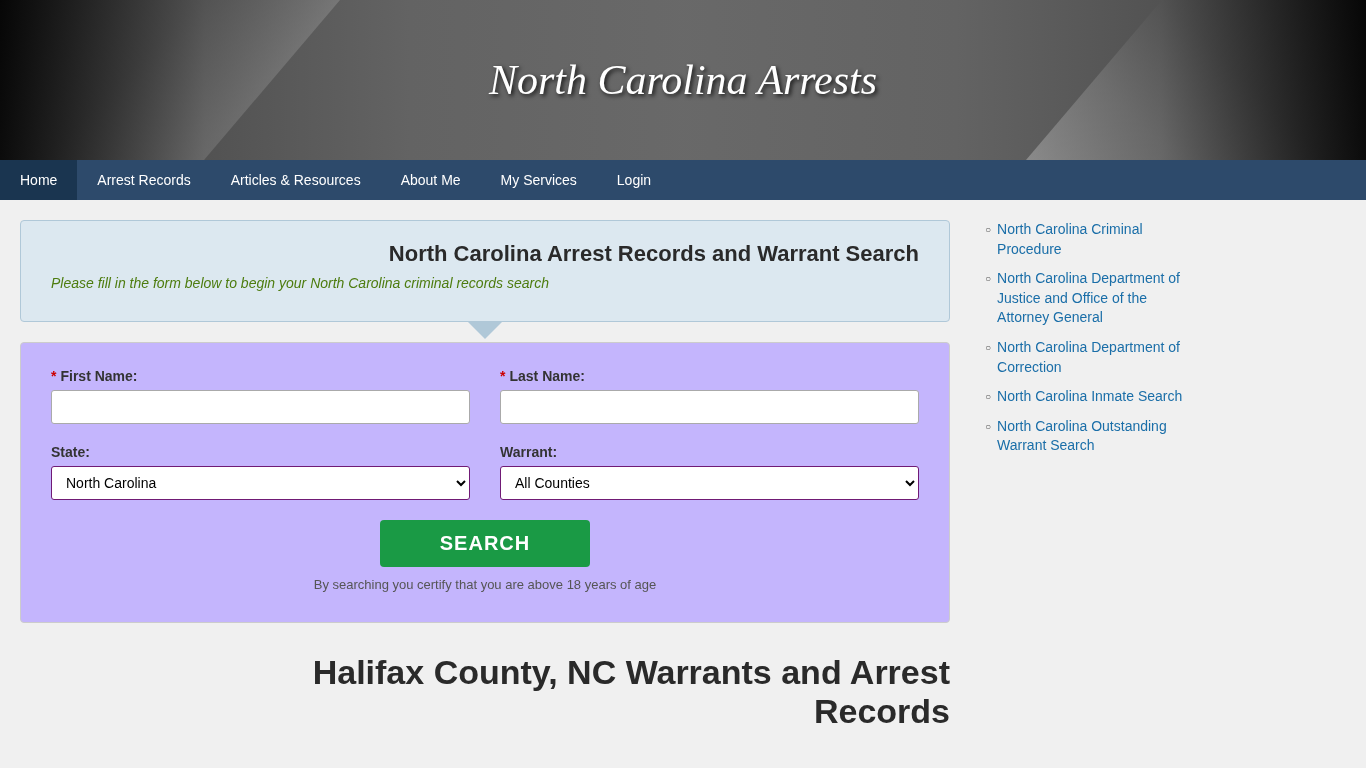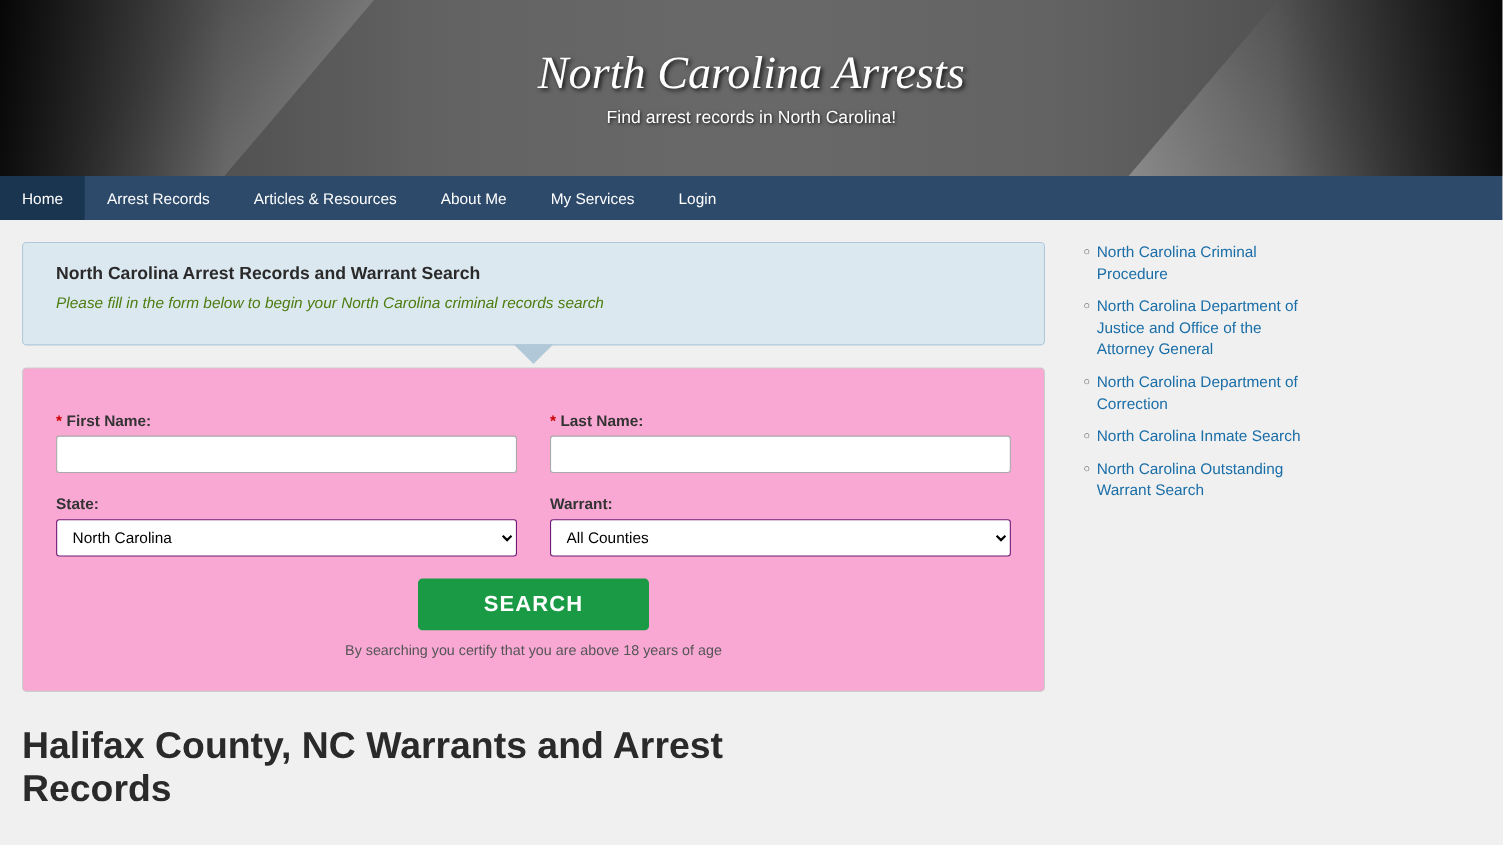--- a/index.html
+++ b/index.html
@@ -103,24 +103,25 @@
     
     .search-box {
       background: #dce8f0;
       border: 1px solid #b0c8d8;
       border-radius: 4px;
       padding: 20px 30px 30px;
       margin-bottom: 20px;
       position: relative;
     }
     .search-box-title {
-      font-size: 16px;
+      font-size: 22px;
       font-weight: bold;
       color: #2a2a2a;
       margin-bottom: 8px;
+      text-align: right;
     }
     .search-box-subtitle {
       font-style: italic;
       color: #4d7c0f;
       font-size: 14px;
       margin-bottom: 0;
     }
     
     .search-box::after {
       content: '';
@@ -130,24 +131,24 @@
       transform: translateX(-50%);
       width: 0;
       height: 0;
       border-left: 18px solid transparent;
       border-right: 18px solid transparent;
       border-top: 18px solid #b0c8d8;
     }
 
     
     .form-container {
-      background: #f9a8d4;
+      background: #c4b5fd;
       border: 1px solid #ccc;
       border-radius: 4px;
-      padding: 39px 30px 30px;
+      padding: 25px 30px 30px;
       margin-top: 20px;
     }
     .form-row {
       display: flex;
       gap: 30px;
       margin-bottom: 20px;
     }
     .form-group {
       flex: 1;
     }
@@ -195,21 +196,21 @@
     }
     .form-disclaimer {
       text-align: center;
       font-size: 13px;
       color: #555;
     }
 
     
     .page-heading {
       margin-top: 30px;
-      text-align: left;
+      text-align: right;
     }
     .page-heading h1 {
       font-size: 34px;
       font-weight: bold;
       color: #2a2a2a;
     }
 
     
     .sidebar {
       width: 240px;
@@ -236,21 +237,20 @@
     }
   </style>
 </head>
 <body>
 
 <div class="header">
   <div class="header-hands-left"></div>
   <div class="header-hands-right"></div>
   <div class="header-bg"></div>
   <div class="header-title">North Carolina Arrests</div>
-  <div class="header-subtitle">Find arrest records in North Carolina!</div>
 </div>
 
 <nav class="nav">
   <a class="nav-item active">Home</a>
   <a class="nav-item">Arrest Records</a>
   <a class="nav-item">Articles &amp; Resources</a>
   <a class="nav-item">About Me</a>
   <a class="nav-item">My Services</a>
   <a class="nav-item">Login</a>
 </nav>

